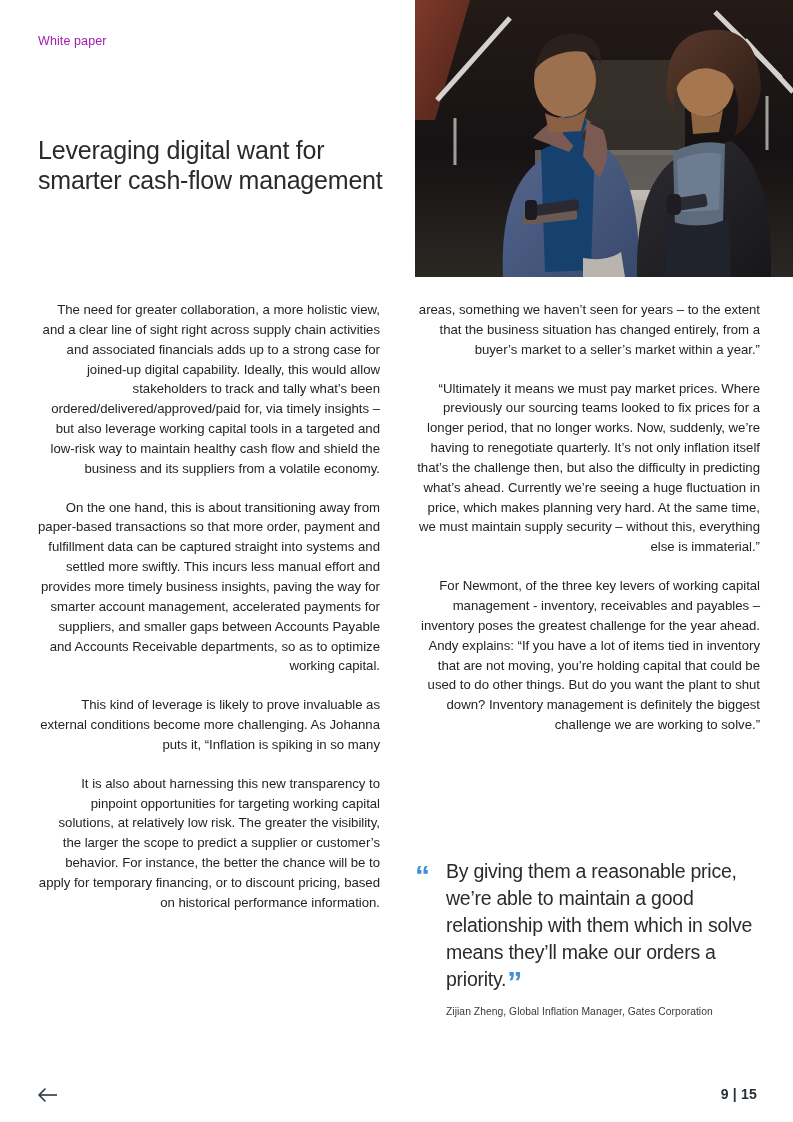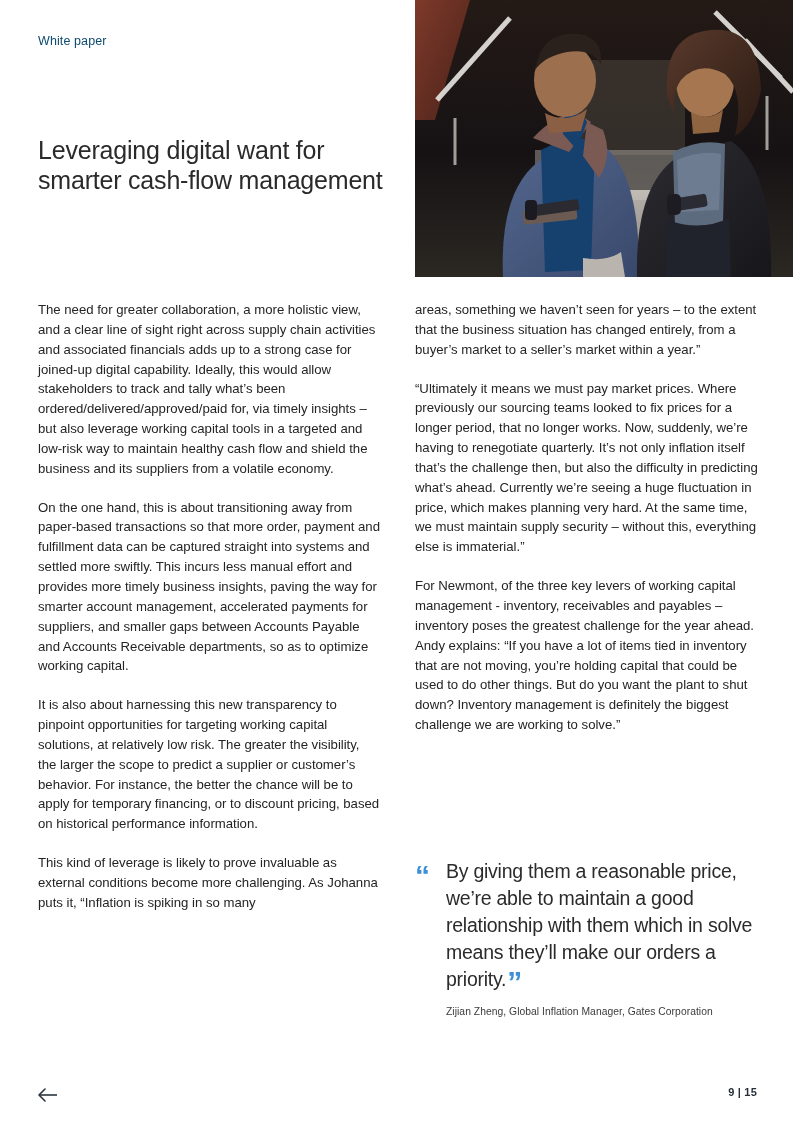--- a/index.html
+++ b/index.html
@@ -23,21 +23,21 @@
     height: 1122px;
   }
 
   
   .doc-label {
     position: absolute;
     left: 38px;
     top: 34px;
     font-size: 12.5px;
     letter-spacing: 0.1px;
-    color: #0c4a6e;
+    color: #a21caf;
   }
 
   
   .hero-photo {
     position: absolute;
     left: 415px;
     top: 0px;
     width: 378px;
     height: 277px;
     overflow: hidden;
@@ -77,21 +77,21 @@
     font-size: 13.2px;
     line-height: 19.85px;
     color: #242424;
     letter-spacing: -0.02px;
   }
   .col-left  { left: 38px; }
   .col-right { left: 415px; width: 345px; }
 
   .col p {
     margin: 0 0 19px 0;
-    text-align: left;
+    text-align: right;
   }
 
   
   .pull-quote {
     position: absolute;
     left: 415px;
     top: 858px;
     width: 350px;
   }
   .pq-text {
@@ -141,21 +141,21 @@
     width: 28px;
     height: 22px;
     display: flex;
     align-items: center;
   }
   .footer-back svg { display: block; }
   .page-number {
     position: absolute;
     right: 36px;
     top: 1086px;
-    font-size: 11px;
+    font-size: 14px;
     font-weight: bold;
     color: #26303a;
     letter-spacing: 0.2px;
     text-align: right;
   }
 </style>
 </head>
 <body>
 
 <div class="page">
@@ -237,22 +237,22 @@
     </svg>
   </div>
 
   <div class="chapter-block">
     <h2 class="chapter-title">Leveraging digital want for smarter cash-flow management</h2>
   </div>
 
   <div class="col col-left">
     <p>The need for greater collaboration, a more holistic view, and a clear line of sight right across supply chain activities and associated financials adds up to a strong case for joined-up digital capability. Ideally, this would allow stakeholders to track and tally what’s been ordered/delivered/approved/paid for,  via timely insights – but also leverage working capital tools in a targeted and low-risk way to maintain healthy cash flow and shield the business and its suppliers from a volatile economy.</p>
     <p>On the one hand, this is about transitioning away from paper-based transactions so that more order, payment and fulfillment data can be captured straight into systems and settled more swiftly. This incurs less manual effort and provides more timely business insights, paving the way for smarter account management, accelerated payments for suppliers, and smaller gaps between Accounts Payable and Accounts Receivable departments, so as  to optimize working capital.</p>
+    <p>This kind of leverage is likely to prove invaluable as external conditions become more challenging. As Johanna puts it, “Inflation is spiking in so many</p>
     <p>It is also about harnessing this new transparency to pinpoint opportunities for targeting working capital solutions, at relatively low risk. The greater the visibility, the larger the scope to predict a supplier or customer’s behavior. For instance, the better the chance will be to apply for temporary financing, or to discount pricing, based on historical performance information.</p>
-    <p>This kind of leverage is likely to prove invaluable as external conditions become more challenging. As Johanna puts it, “Inflation is spiking in so many</p>
   </div>
 
   <div class="col col-right">
     <p>areas, something we haven’t seen for years – to the extent that the business situation has changed entirely, from a buyer’s market to a seller’s market within a year.”</p>
     <p>“Ultimately it means we must pay market prices. Where previously our sourcing teams looked to fix prices for a longer period, that no longer works. Now, suddenly, we’re having to renegotiate quarterly. It’s not only inflation itself that’s the challenge then, but also the difficulty in predicting what’s ahead. Currently we’re seeing a huge fluctuation in price, which makes planning very hard. At the same time, we must maintain supply security – without this, everything else is immaterial.”</p>
     <p>For Newmont, of the three key levers of working capital management - inventory, receivables and payables – inventory poses the greatest challenge for the year ahead. Andy explains: “If you have a lot of items tied in inventory that are not moving, you’re holding capital that could be used to do other things. But do you want the plant to shut down? Inventory management is definitely the biggest challenge we are working to solve.”</p>
   </div>
 
   <div class="pull-quote">
     <p class="pq-text">

